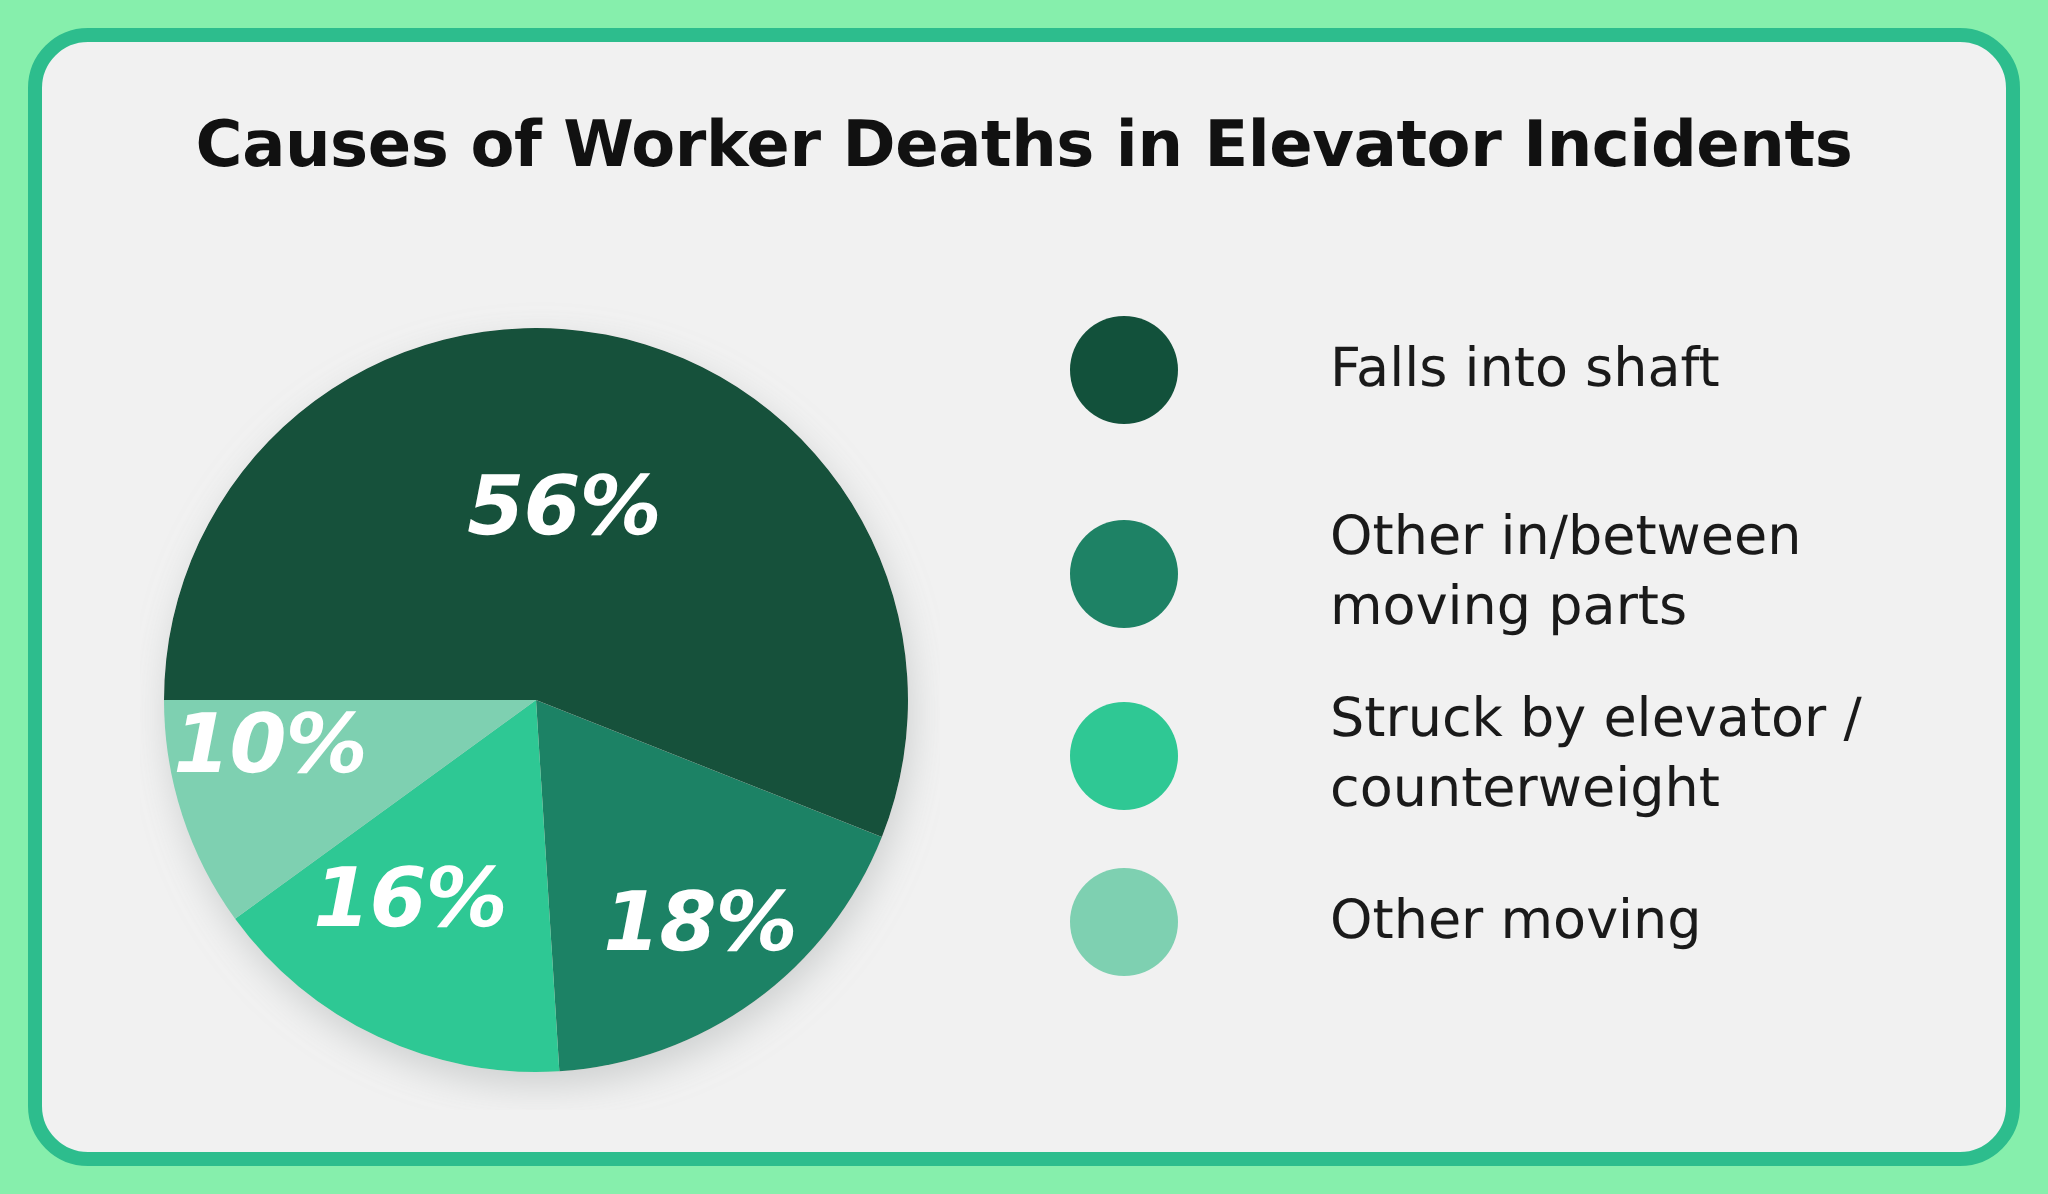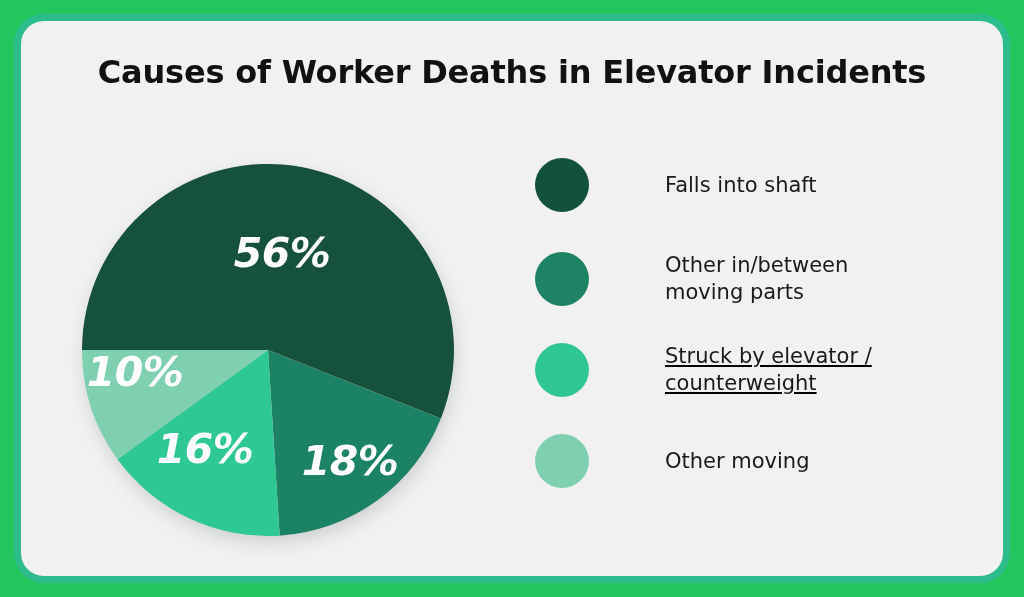--- a/index.html
+++ b/index.html
@@ -83,43 +83,43 @@
     width: 450px;
   }
   .legend-row {
     position: absolute;
     display: flex;
     align-items: center;
     width: 450px;
   }
   .legend-row.r0 { top: 0px; }
   .legend-row.r1 { top: 94px; }
-  .legend-row.r2 { top: 185px; text-decoration: underline; }
+  .legend-row.r2 { top: 185px; }
   .legend-row.r3 { top: 276px; }
 
   .legend-dot {
     width: 54px;
     height: 54px;
     min-width: 54px;
     border-radius: 50%;
     margin-right: 76px;
   }
   .legend-label {
     font-family: "DejaVu Sans", sans-serif;
-    font-size: 21px;
+    font-size: 27px;
     font-weight: 400;
     color: #1a1a1a;
     line-height: 1.28;
     white-space: pre-line;
   }
 </style>
 </head>
 <body>
 
-<div id="infographic" style="background: #22c55e;">
+<div id="infographic" style="background: #86efac;">
 
   <div class="card" style="background: rgb(241, 241, 241); border-color: rgb(45, 189, 141);"></div>
 
   <div class="chart-title">Causes of Worker Deaths in Elevator Incidents</div>
 
   <div class="pie-wrap">
     <svg class="pie-svg" viewBox="0 0 400 405" xmlns="http://www.w3.org/2000/svg">
       <defs>
         <filter id="pieShadow" x="-25%" y="-25%" width="150%" height="150%">
           <feDropShadow dx="2" dy="7" stdDeviation="9" flood-color="#9aa0a0" flood-opacity="0.40"></feDropShadow>

